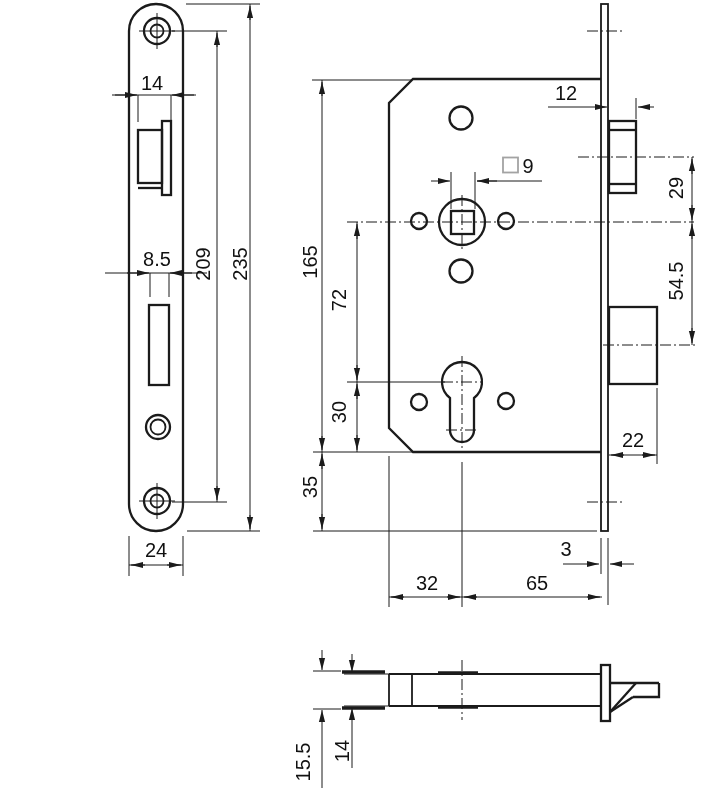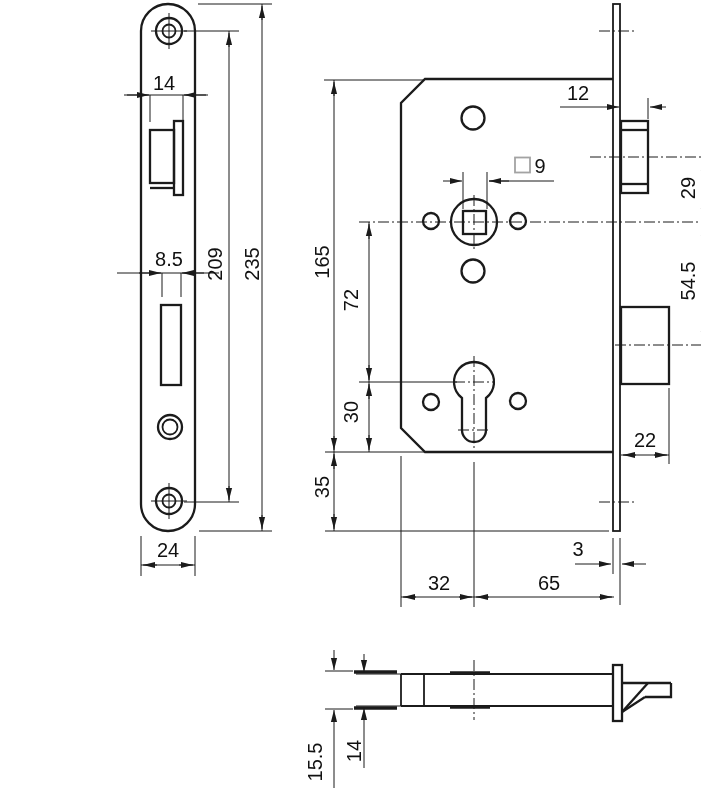--- a/index.html
+++ b/index.html
@@ -1,21 +1,21 @@
 <!DOCTYPE html>
 <html style="--line: #1b1b1b; --sq: #a3a3a3; --bg: #ffffff;"><head>
 <meta charset="utf-8">
 <style>
   :root{
     --line:#1b1b1b;
     --sq:#a3a3a3;
     --bg:#ffffff;
   }
   html,body{margin:0;padding:0;background:#fff;}
-  .stage{width:607px;height:800px;position:relative;background:var(--bg);padding-left:12px;}
+  .stage{width:607px;height:800px;position:relative;background:var(--bg);}
   svg{display:block;}
   .ol{fill:none;stroke:var(--line);stroke-width:2.3;stroke-linejoin:miter;}
   .ol2{fill:none;stroke:var(--line);stroke-width:1.8;}
   .thin{fill:none;stroke:var(--line);stroke-width:1;}
   .cl{fill:none;stroke:var(--line);stroke-width:1;stroke-dasharray:11 3 2 3;}
   .thick{fill:none;stroke:var(--line);stroke-width:3.4;}
   .sq{fill:none;stroke:var(--sq);stroke-width:1.8;}
   .lbl{font-family:"Liberation Sans","DejaVu Sans",sans-serif;font-size:20px;fill:#111;text-anchor:middle;}
 </style>
 </head>

